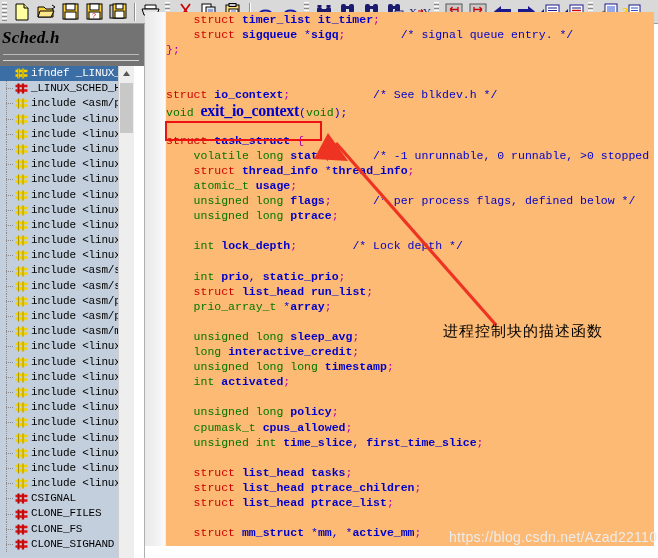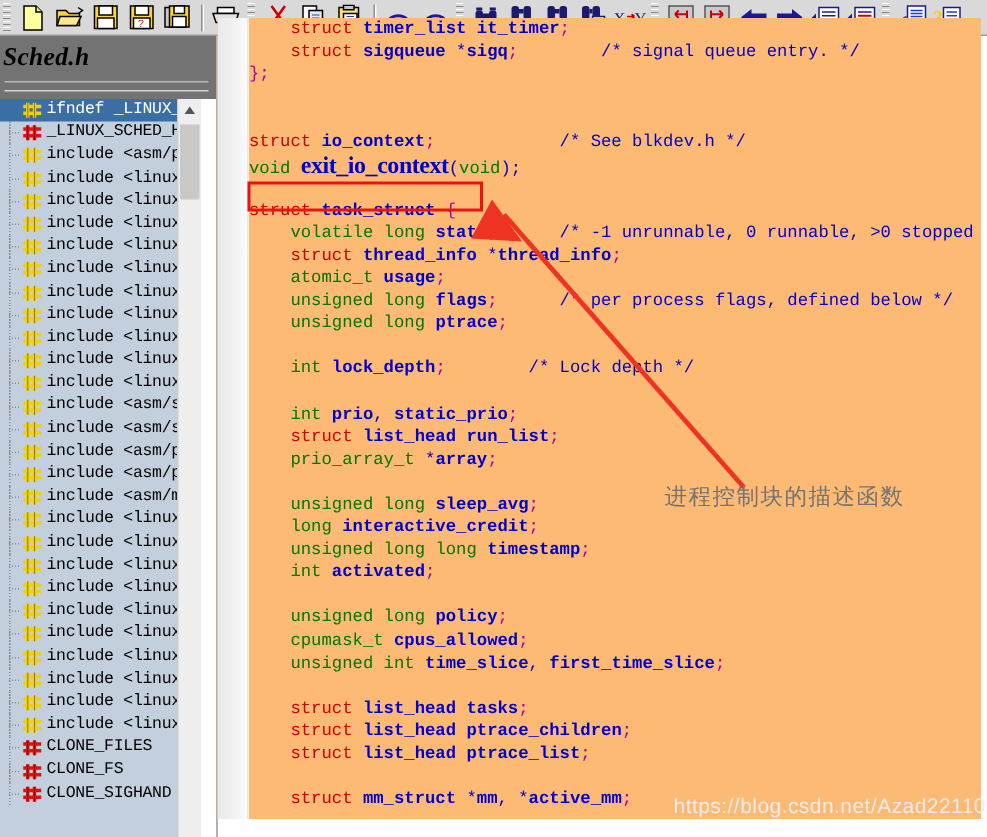--- a/index.html
+++ b/index.html
@@ -143,21 +143,21 @@
 
   
   .redbox{
     position:absolute;left:165px;top:121px;width:157px;height:20px;
     border:2px solid #ee1111;box-sizing:border-box;pointer-events:none;
   }
   .anno-arrow{position:absolute;left:300px;top:125px;width:220px;height:215px;pointer-events:none;}
   .cn-note{
     position:absolute;left:443px;top:322px;
     font-family:"DejaVu Sans","Liberation Sans",sans-serif;
-    font-size:15px;color:#737373;white-space:nowrap;letter-spacing:1px;
+    font-size:15px;color:#000000;white-space:nowrap;letter-spacing:1px;
   }
   .watermark{
     position:absolute;left:449px;top:529px;
     font-family:"Liberation Sans", sans-serif;
     font-size:14px;color:#ececec;white-space:nowrap;letter-spacing:.3px;
   }
 </style>
 </head>
 <body>
 
@@ -677,20 +677,31 @@
         </div>
         <div class="sym-row">
           <span class="tree-dots"></span>
           <span class="hash-ico">
             <svg width="13" height="11" viewBox="0 0 13 11">
               <path d="M3.5 0.5v10M8 0.5v10" stroke="#e01010" stroke-width="2.3"></path>
               <path d="M0.5 3h12M0.5 7.5h12" stroke="#e01010" stroke-width="2.3"></path>
               <path d="M3.5 0.5v10M8 0.5v10" stroke="#000" stroke-width="0.5" opacity=".55"></path>
             </svg>
           </span>
+          <span class="sym-label">CSIGNAL</span>
+        </div>
+        <div class="sym-row">
+          <span class="tree-dots"></span>
+          <span class="hash-ico">
+            <svg width="13" height="11" viewBox="0 0 13 11">
+              <path d="M3.5 0.5v10M8 0.5v10" stroke="#e01010" stroke-width="2.3"></path>
+              <path d="M0.5 3h12M0.5 7.5h12" stroke="#e01010" stroke-width="2.3"></path>
+              <path d="M3.5 0.5v10M8 0.5v10" stroke="#000" stroke-width="0.5" opacity=".55"></path>
+            </svg>
+          </span>
           <span class="sym-label">CLONE_FILES</span>
         </div>
         <div class="sym-row">
           <span class="tree-dots"></span>
           <span class="hash-ico">
             <svg width="13" height="11" viewBox="0 0 13 11">
               <path d="M3.5 0.5v10M8 0.5v10" stroke="#e01010" stroke-width="2.3"></path>
               <path d="M0.5 3h12M0.5 7.5h12" stroke="#e01010" stroke-width="2.3"></path>
               <path d="M3.5 0.5v10M8 0.5v10" stroke="#000" stroke-width="0.5" opacity=".55"></path>
             </svg>

